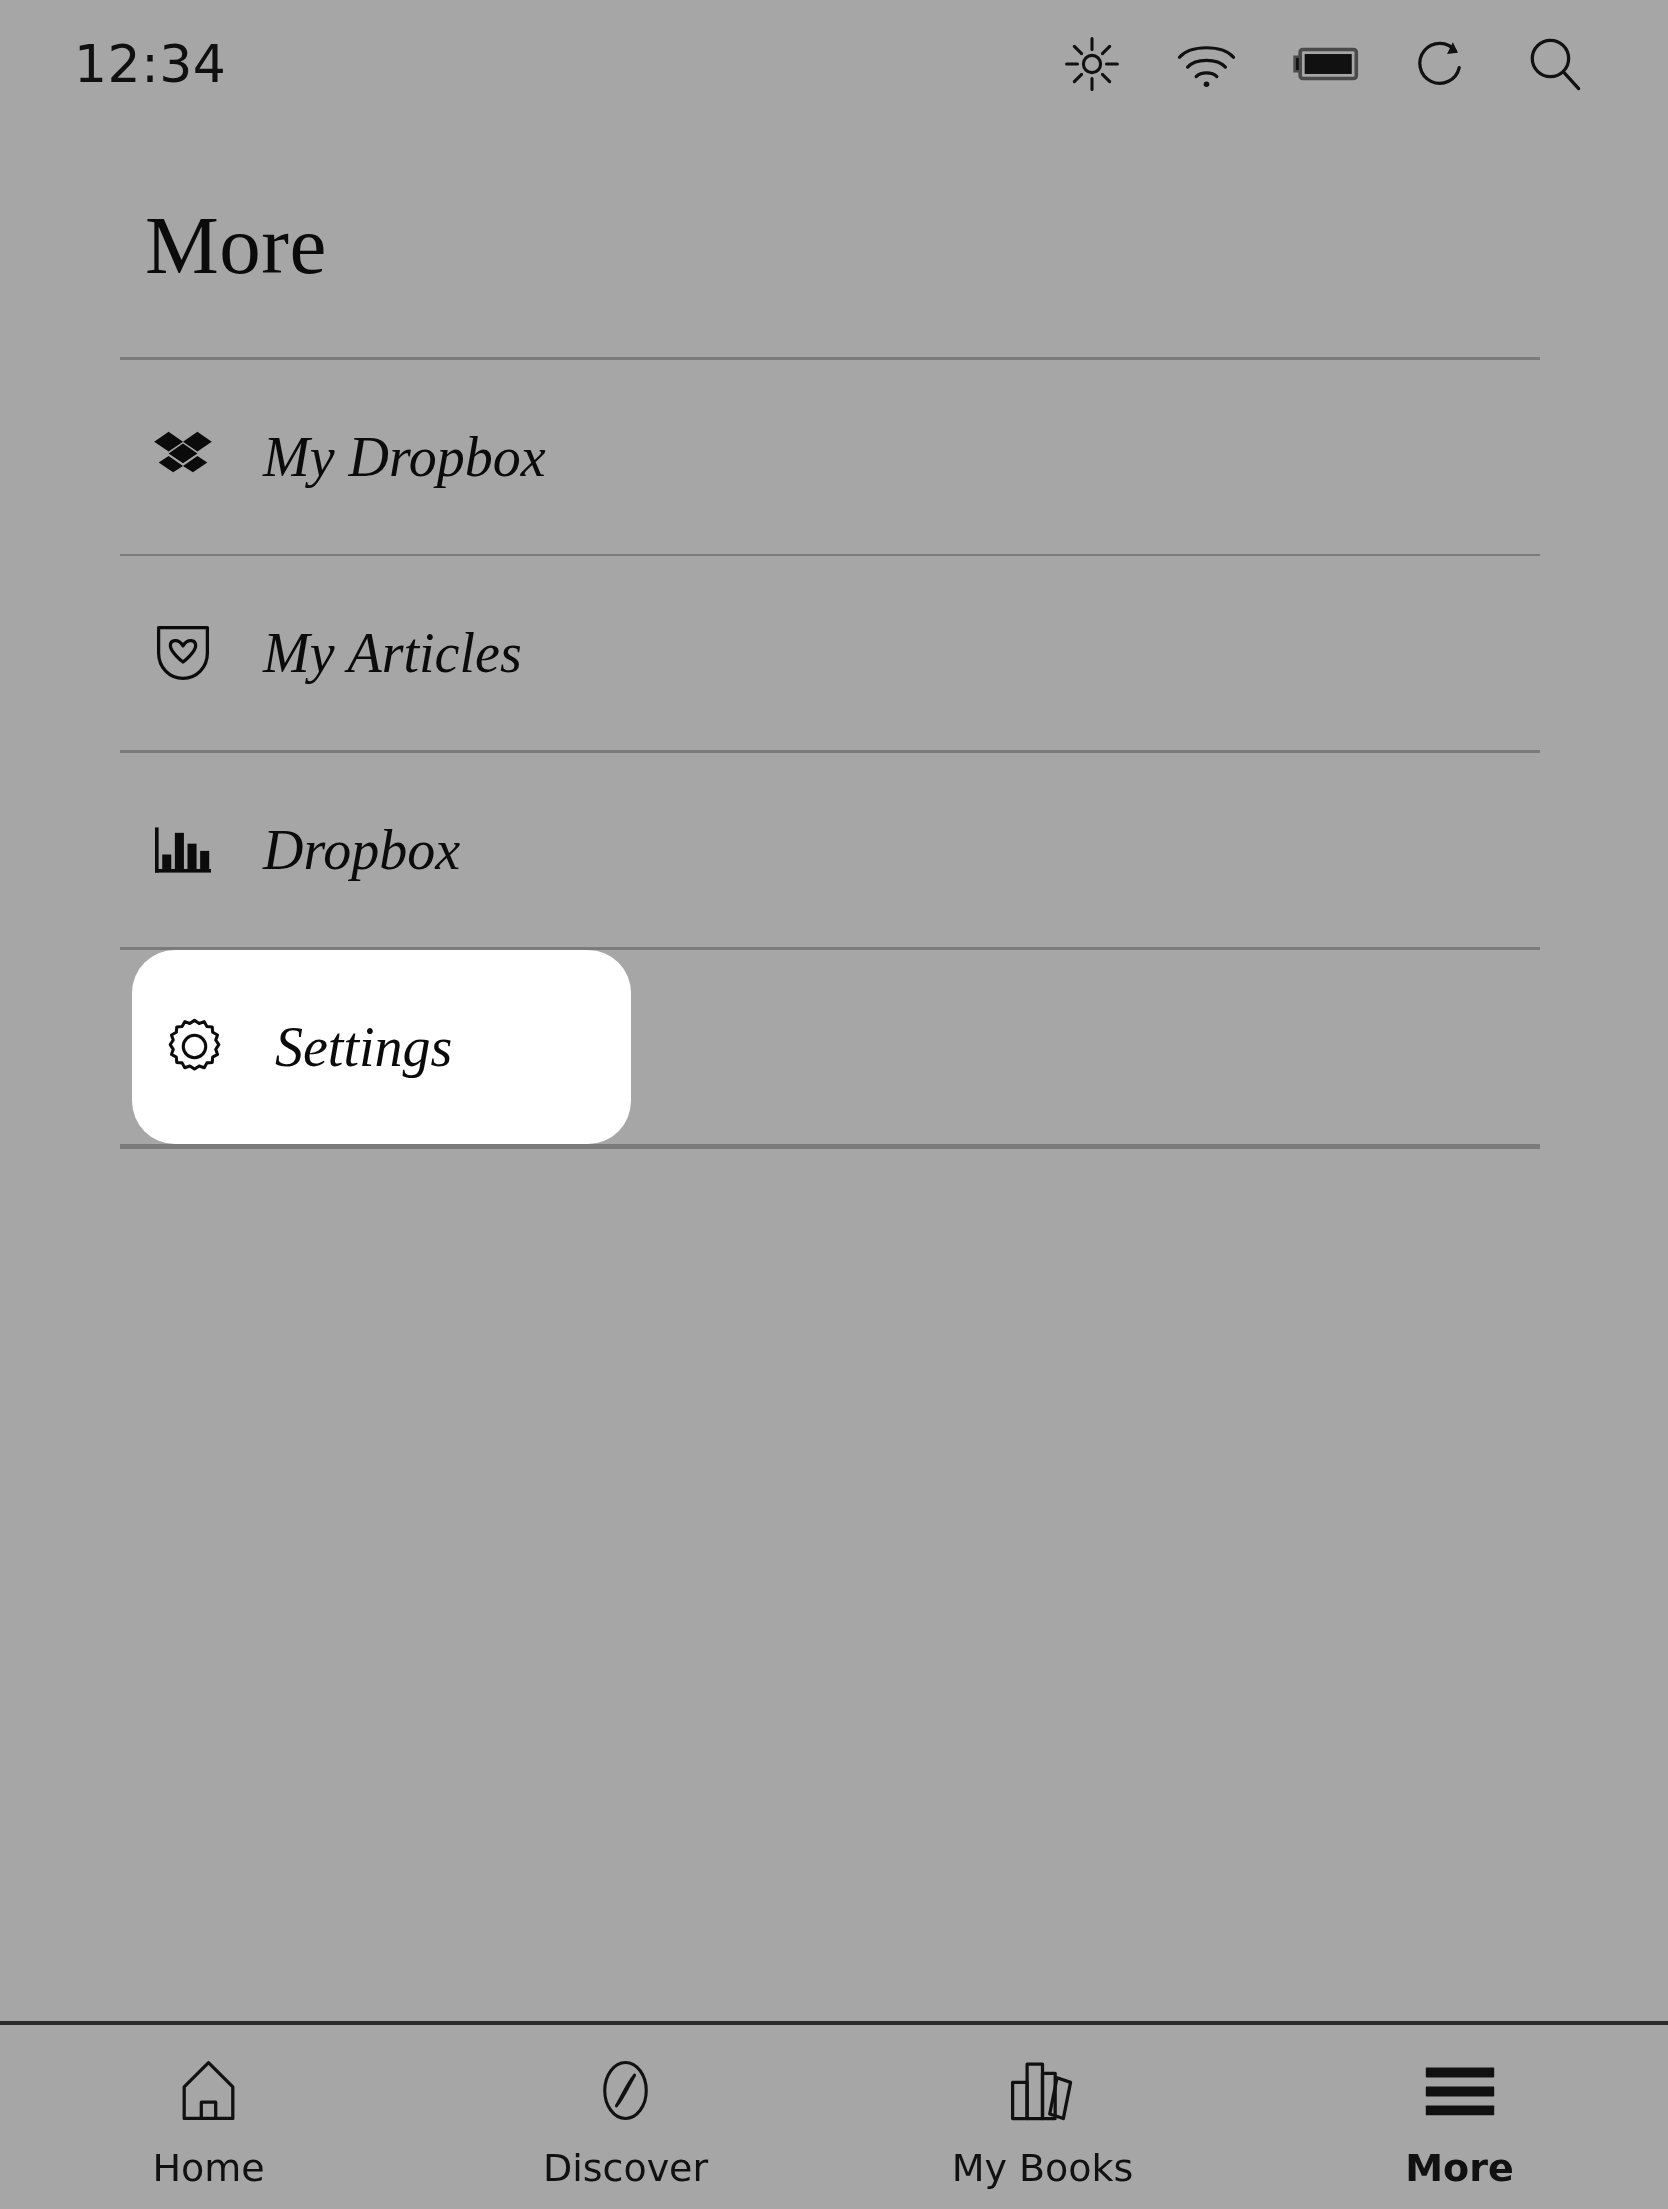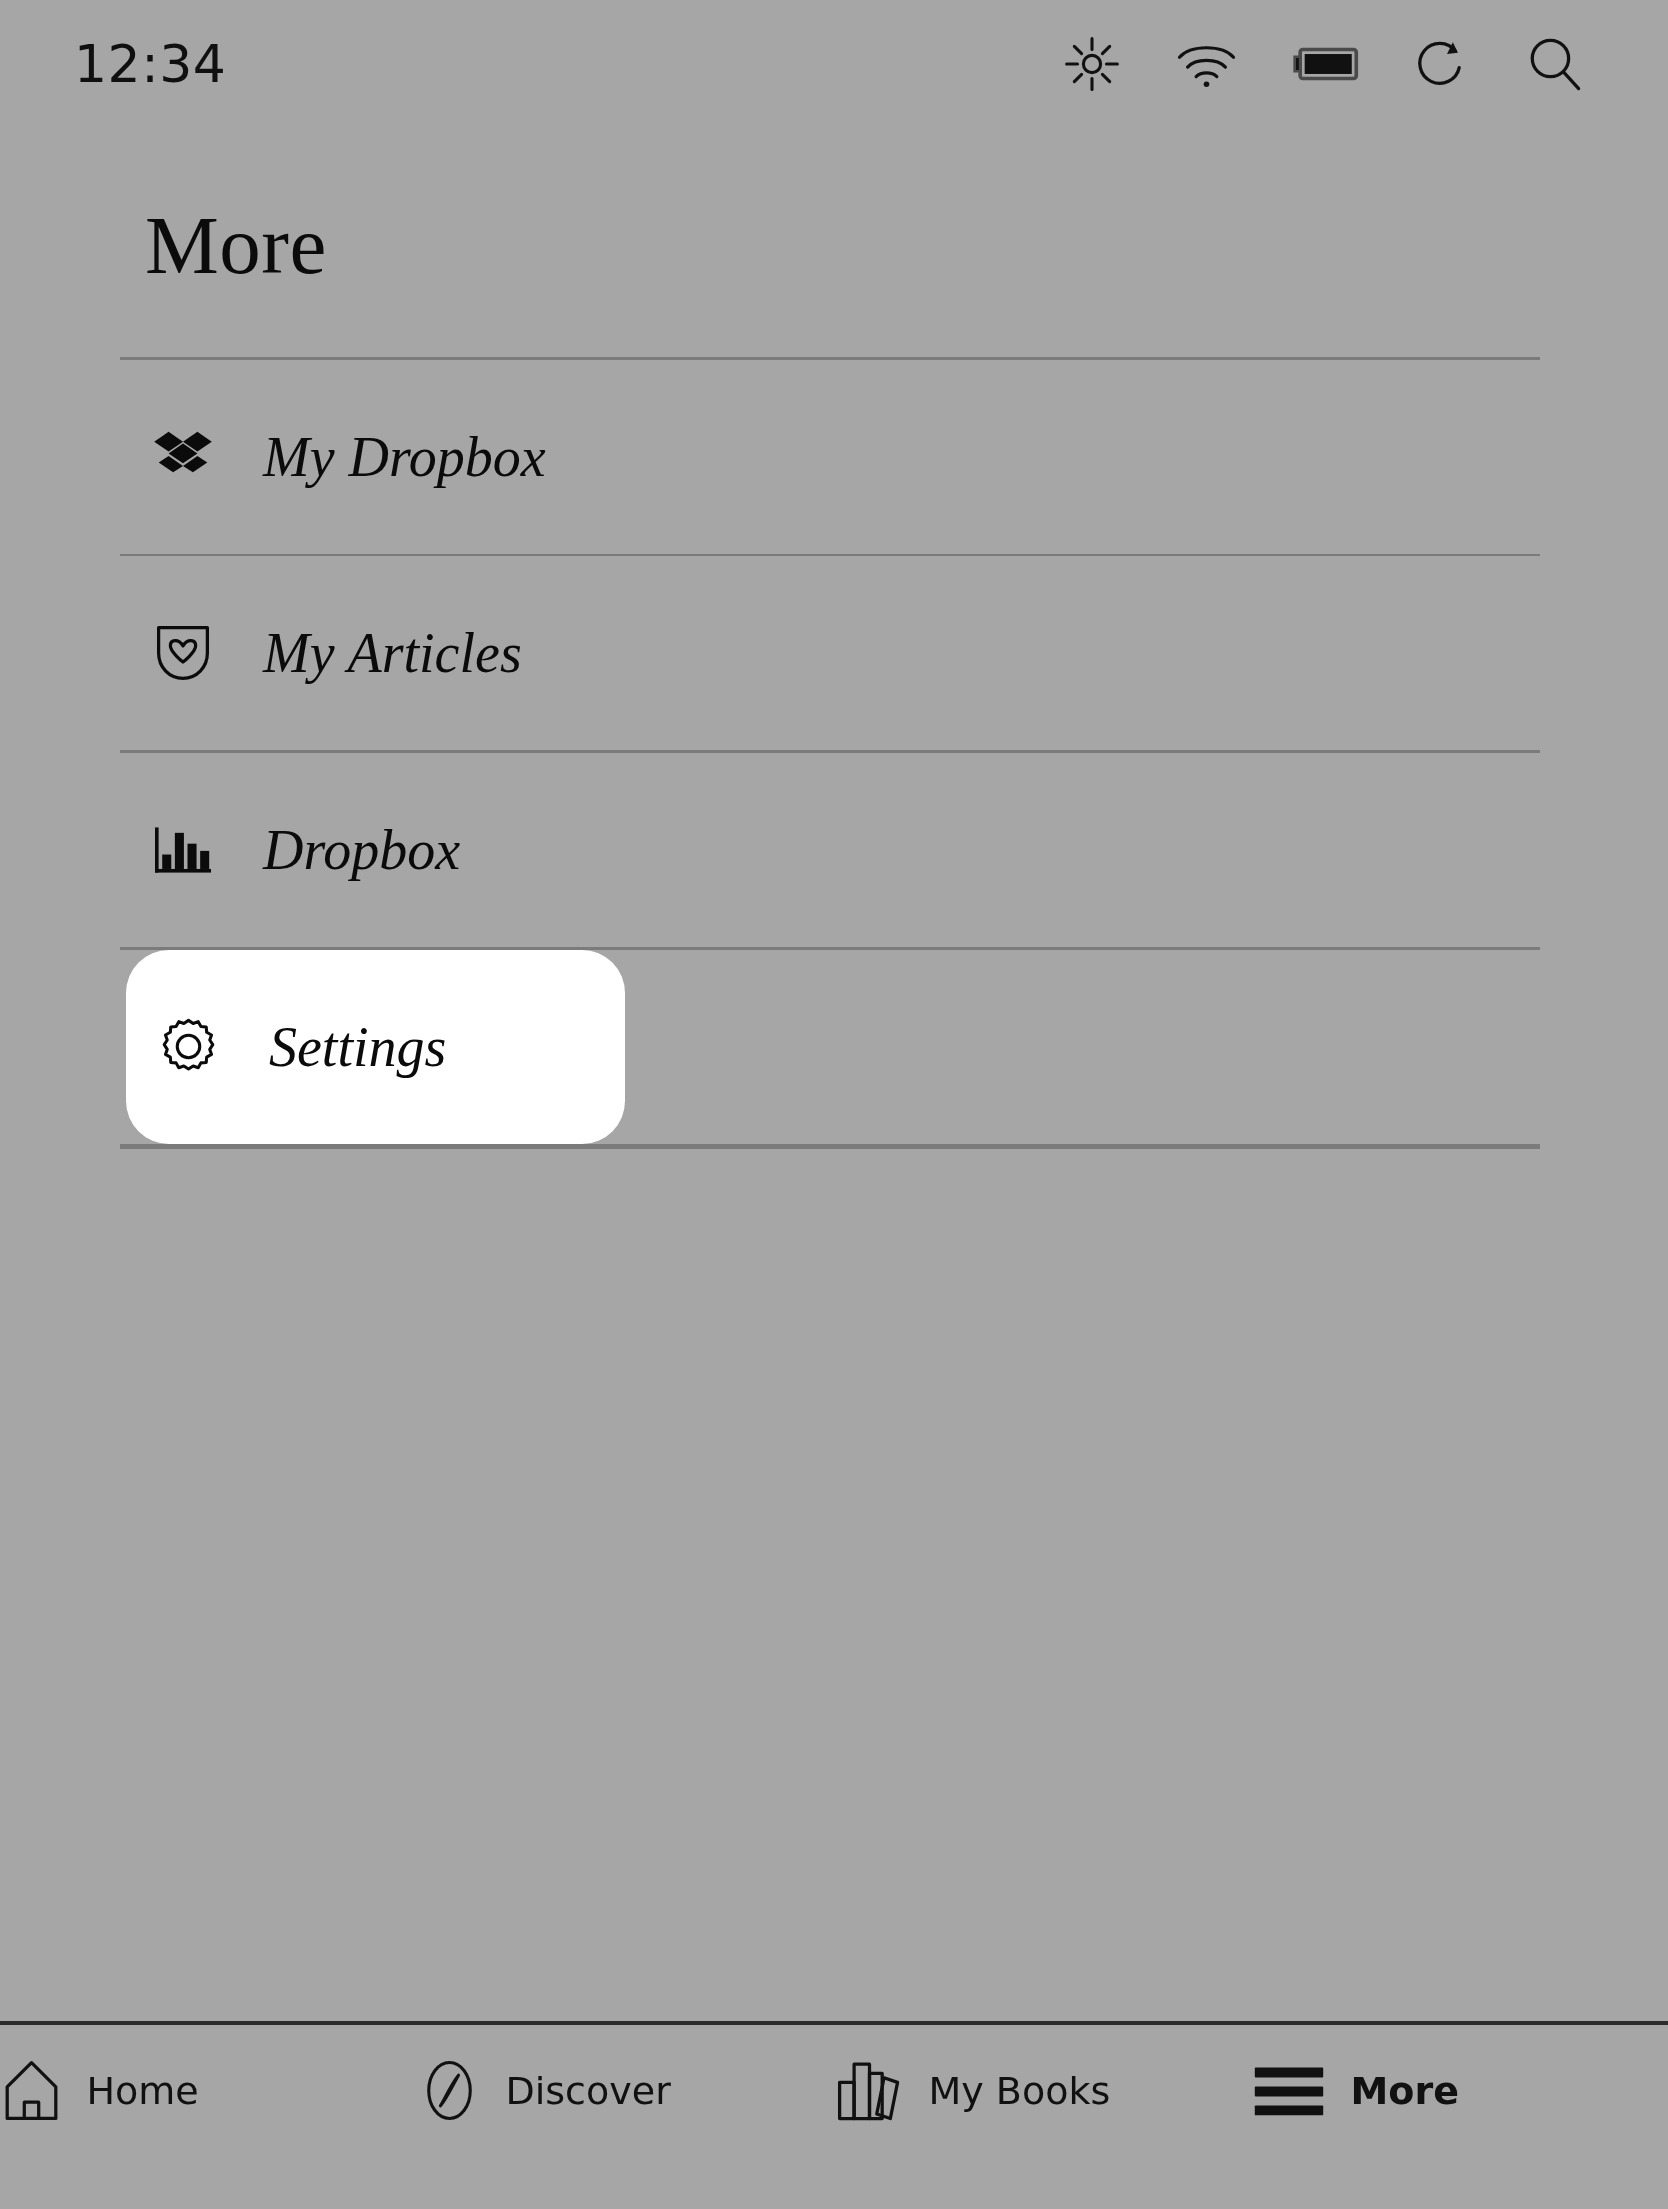--- a/index.html
+++ b/index.html
@@ -75,21 +75,21 @@
     height: 194px;
     display: flex;
     align-items: center;
     box-sizing: border-box;
     padding-left: 29px;
   }
   .menu-row.selected {
     background: #ffffff;
     border-radius: 43px;
     width: 499px;
-    margin-left: 6px;
+    margin-left: 12px;
     box-shadow: 0 0 0 0 rgba(0,0,0,0);
   }
   .menu-icon {
     width: 67px;
     height: 67px;
     flex: 0 0 67px;
     display: flex;
     align-items: center;
     justify-content: center;
     line-height: 0;
@@ -113,21 +113,21 @@
     height: 188px;
     border-top: 4.5px solid #2c2c2c;
     display: flex;
     align-items: flex-start;
     box-sizing: border-box;
     padding-top: 31px;
   }
   .nav-item {
     flex: 1 1 0;
     display: flex;
-    flex-direction: row;
+    flex-direction: column;
     align-items: center;
     justify-content: flex-start;
     gap: 23.5px;
   }
   .nav-icon {
     height: 69px;
     display: flex;
     align-items: center;
     justify-content: center;
     line-height: 0;

